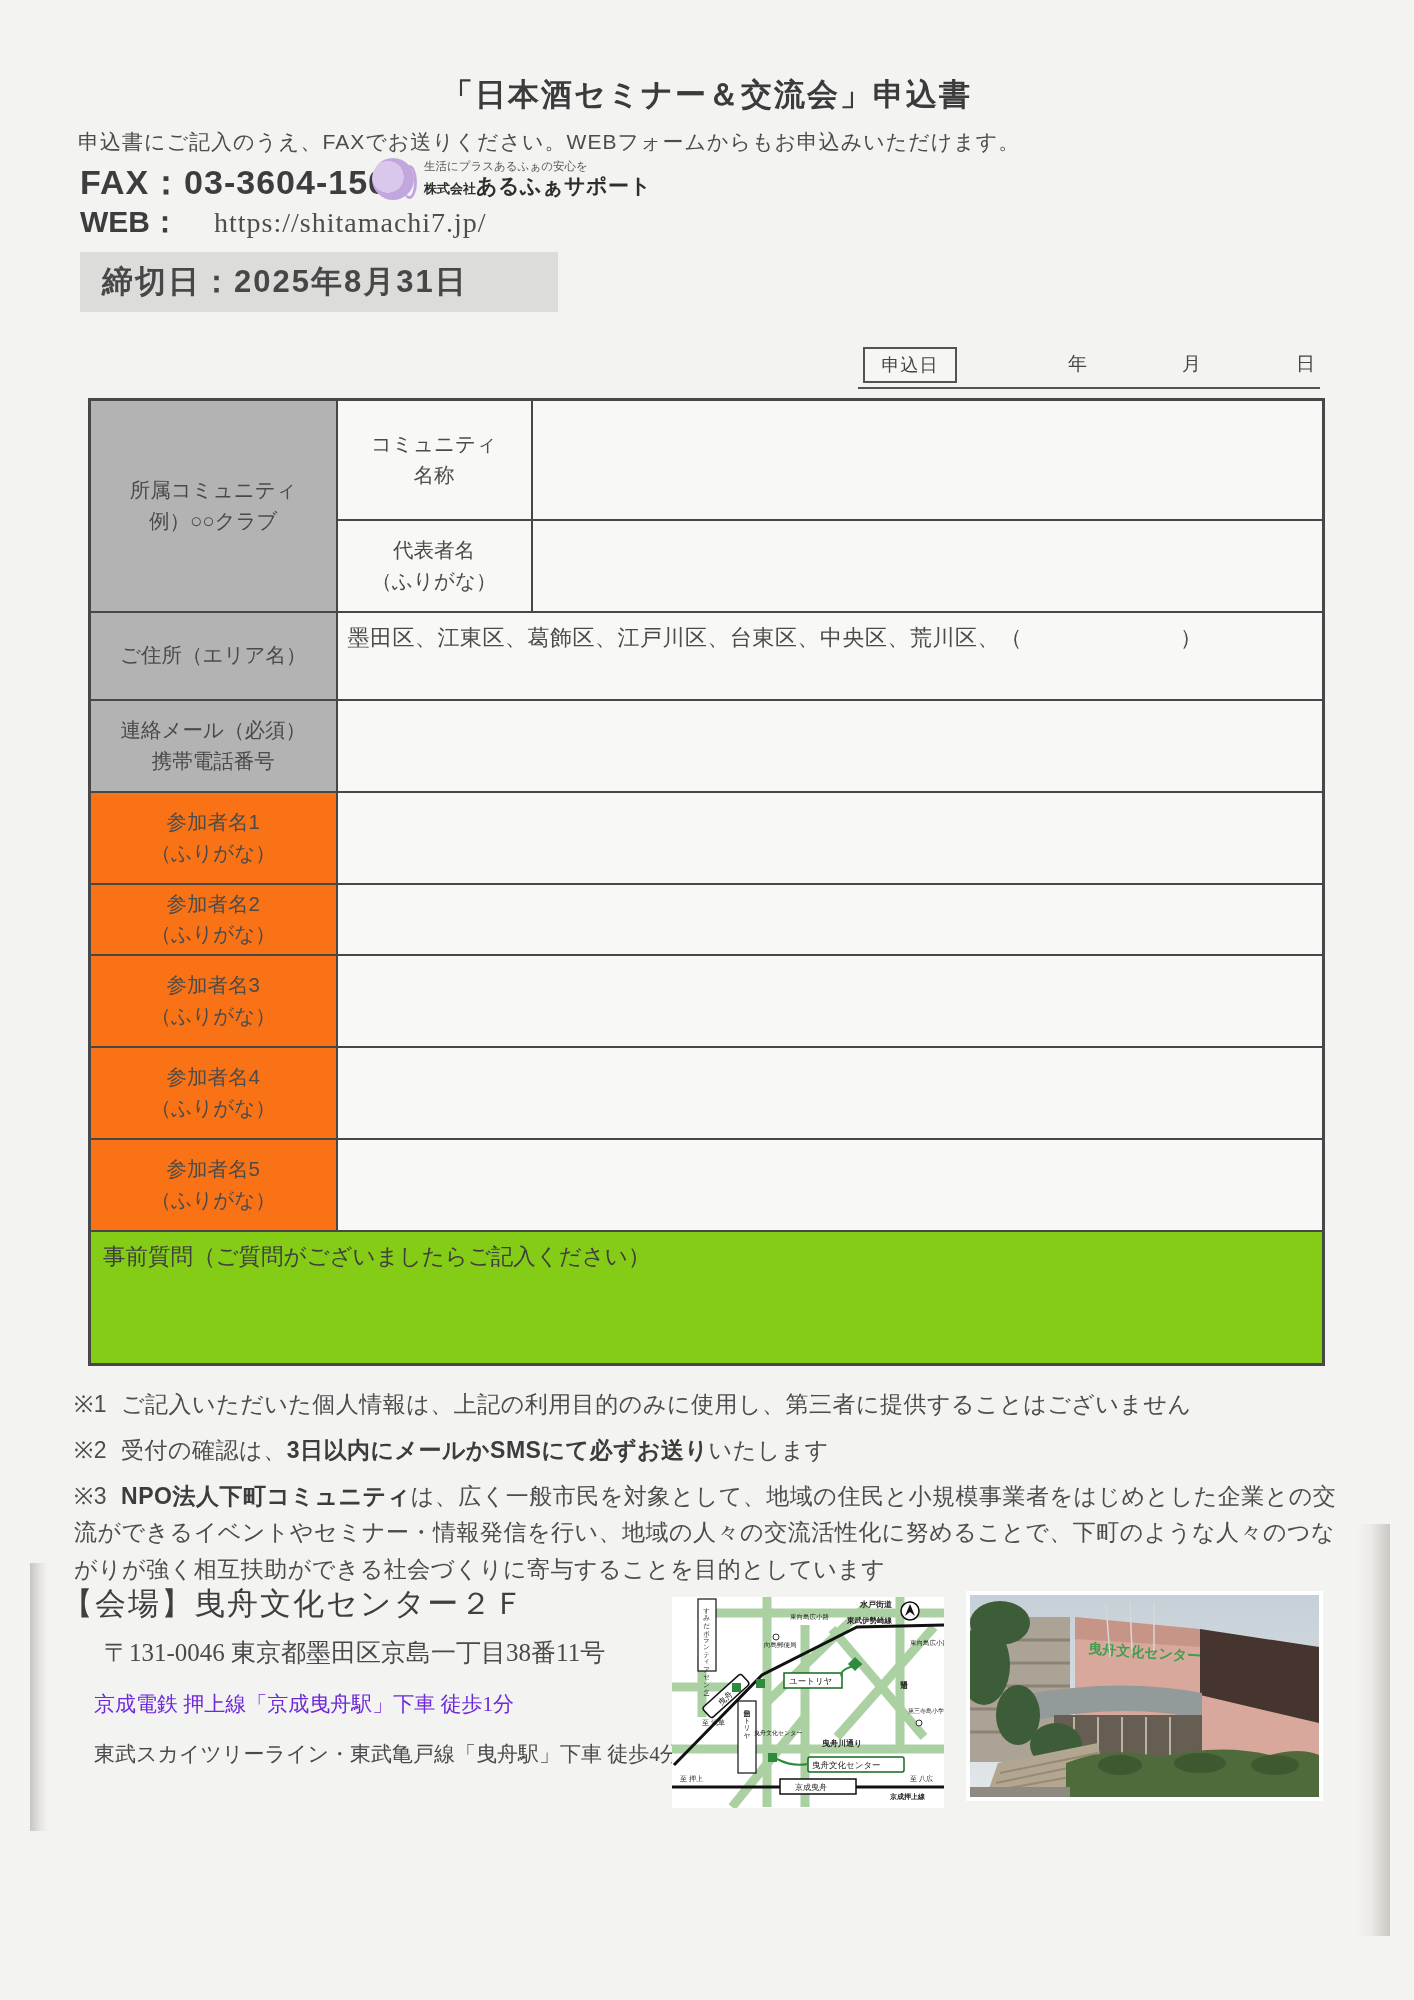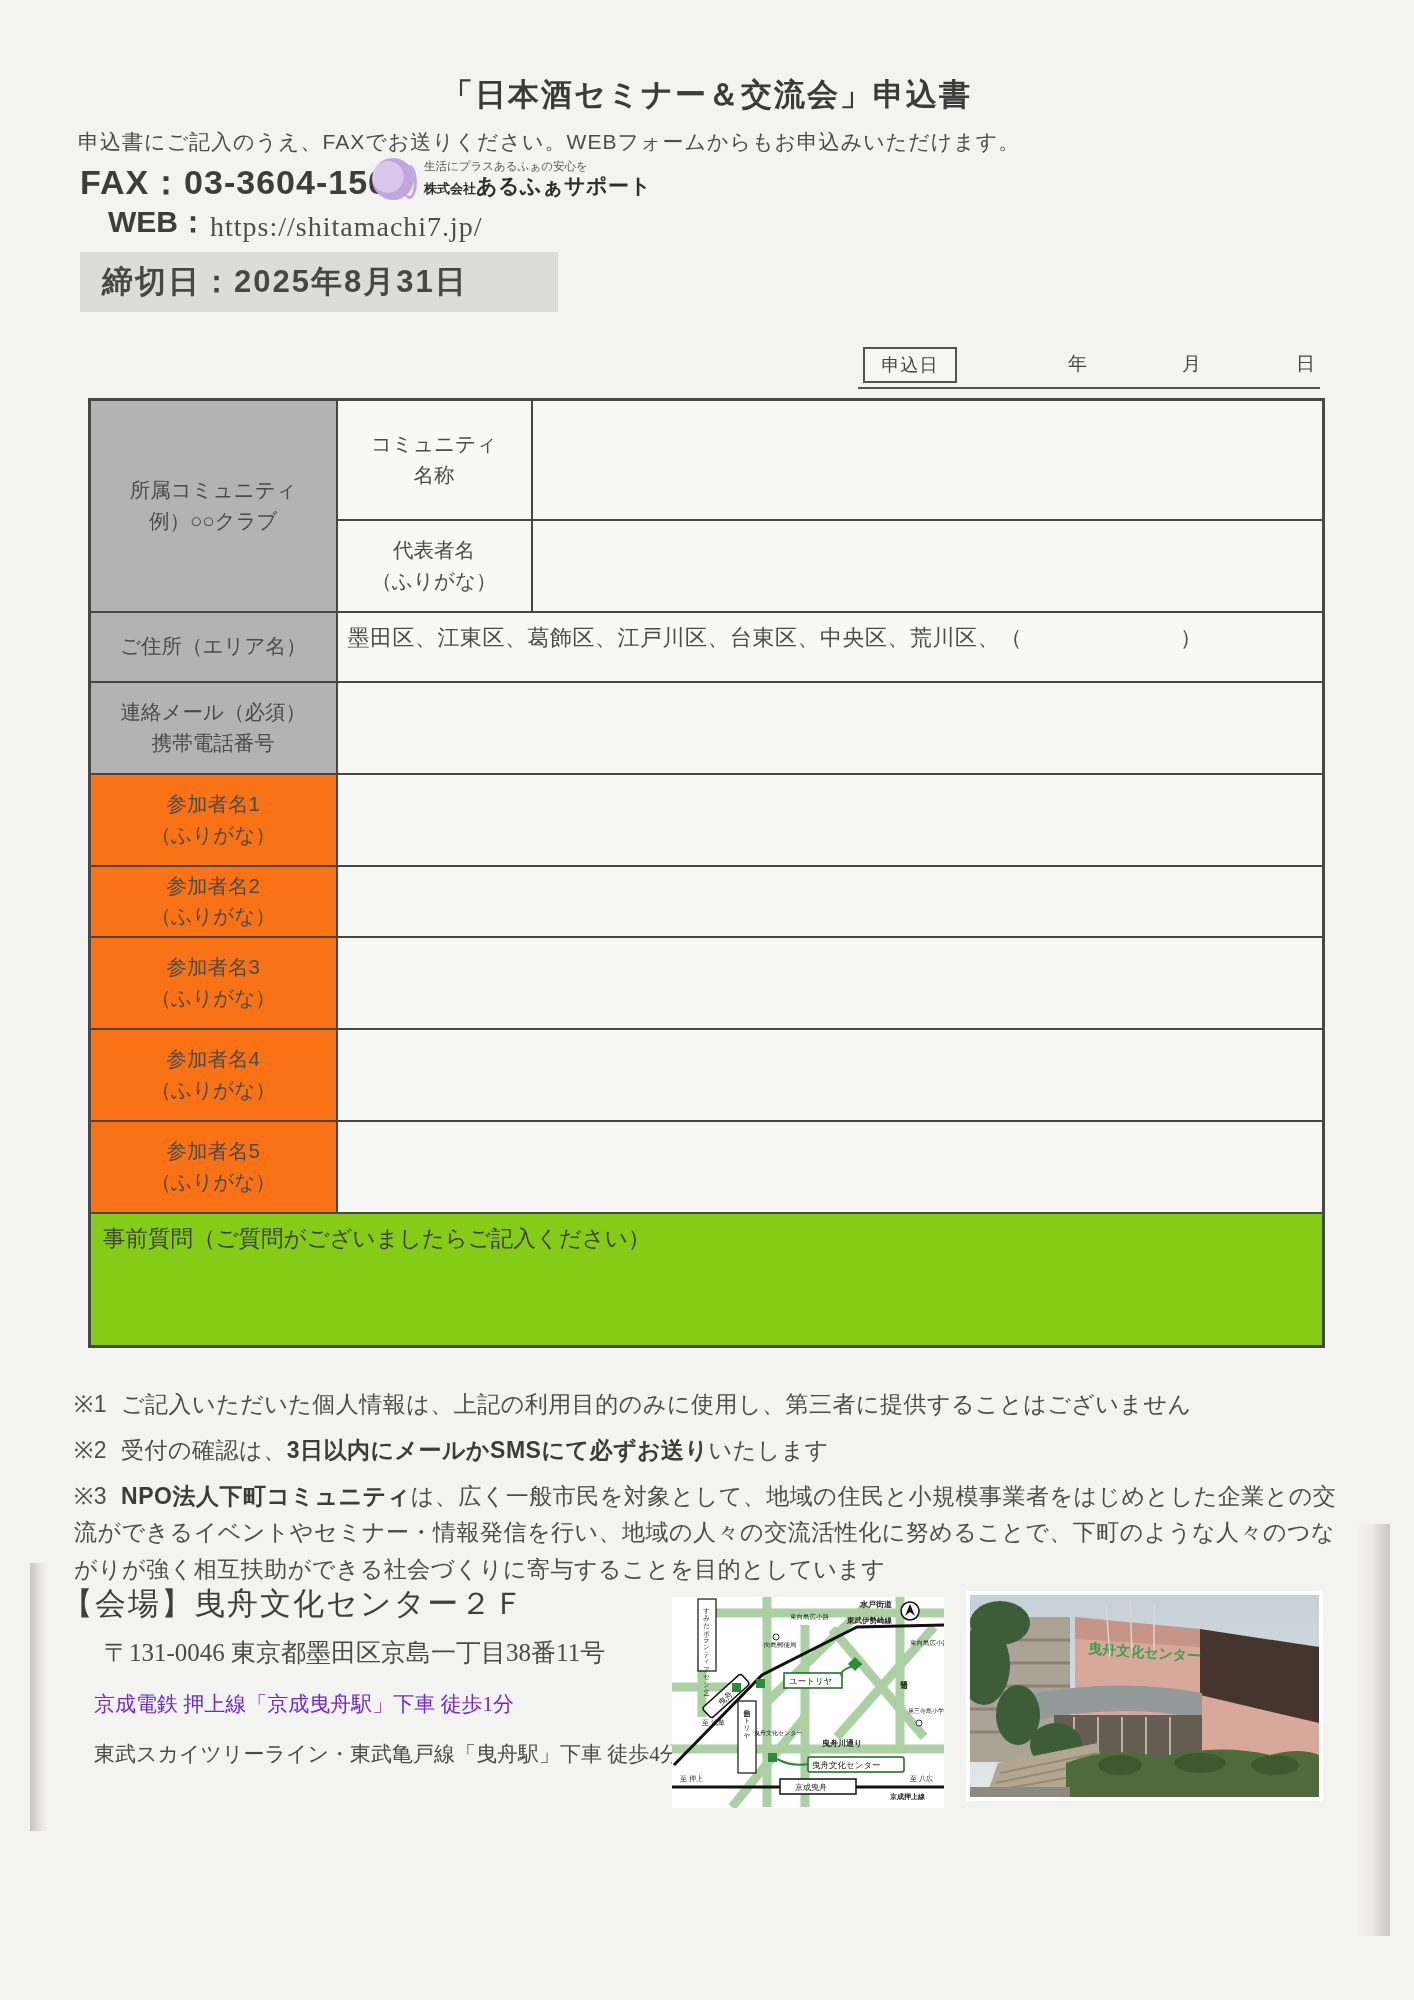--- a/index.html
+++ b/index.html
@@ -44,21 +44,21 @@
     border:3px solid #c2a7de; border-left:none;
   }
   .logo-text{display:flex;flex-direction:column;line-height:1.25;}
   .logo-tagline{font-size:11.5px;color:#5a5a5a;}
   .logo-name{color:#2e2e2e;font-weight:bold;}
   .logo-company{font-size:13px;margin-right:0;}
   .logo-brand{font-size:21px;letter-spacing:0.5px;}
   .web{
     left:80px; top:202px;
     font-size:30px; font-weight:bold; color:#3d3d3d;
-    display:flex; align-items:flex-end; gap:2px;margin-left:28px;
+    display:flex; align-items:center; gap:34px;
   }
   .web-url{
     font-family:"Liberation Serif", serif;
     font-weight:normal; font-size:28px; color:#4e4e4c; letter-spacing:1px;
   }
   .deadline{
     left:80px; top:252px; width:478px; height:60px;
     background:#dcdcda;
     font-size:31px; font-weight:bold; color:#474747;
     line-height:60px; padding-left:22px; box-sizing:border-box;
@@ -198,21 +198,21 @@
       </td>
       <td class="cell-input"></td>
     </tr>
     <tr style="height:92px">
       <td class="cell-light">
         <div>代表者名</div>
         <div>（ふりがな）</div>
       </td>
       <td class="cell-input"></td>
     </tr>
-    <tr style="height:70px">
+    <tr style="height:88px">
       <td class="cell-dark">ご住所（エリア名）</td>
       <td class="cell-value" colspan="2">墨田区、江東区、葛飾区、江戸川区、台東区、中央区、荒川区、（　　　　　　　）</td>
     </tr>
     <tr style="height:92px">
       <td class="cell-dark">
         <div>連絡メール（必須）</div>
         <div>携帯電話番号</div>
       </td>
       <td class="cell-input" colspan="2"></td>
     </tr>

